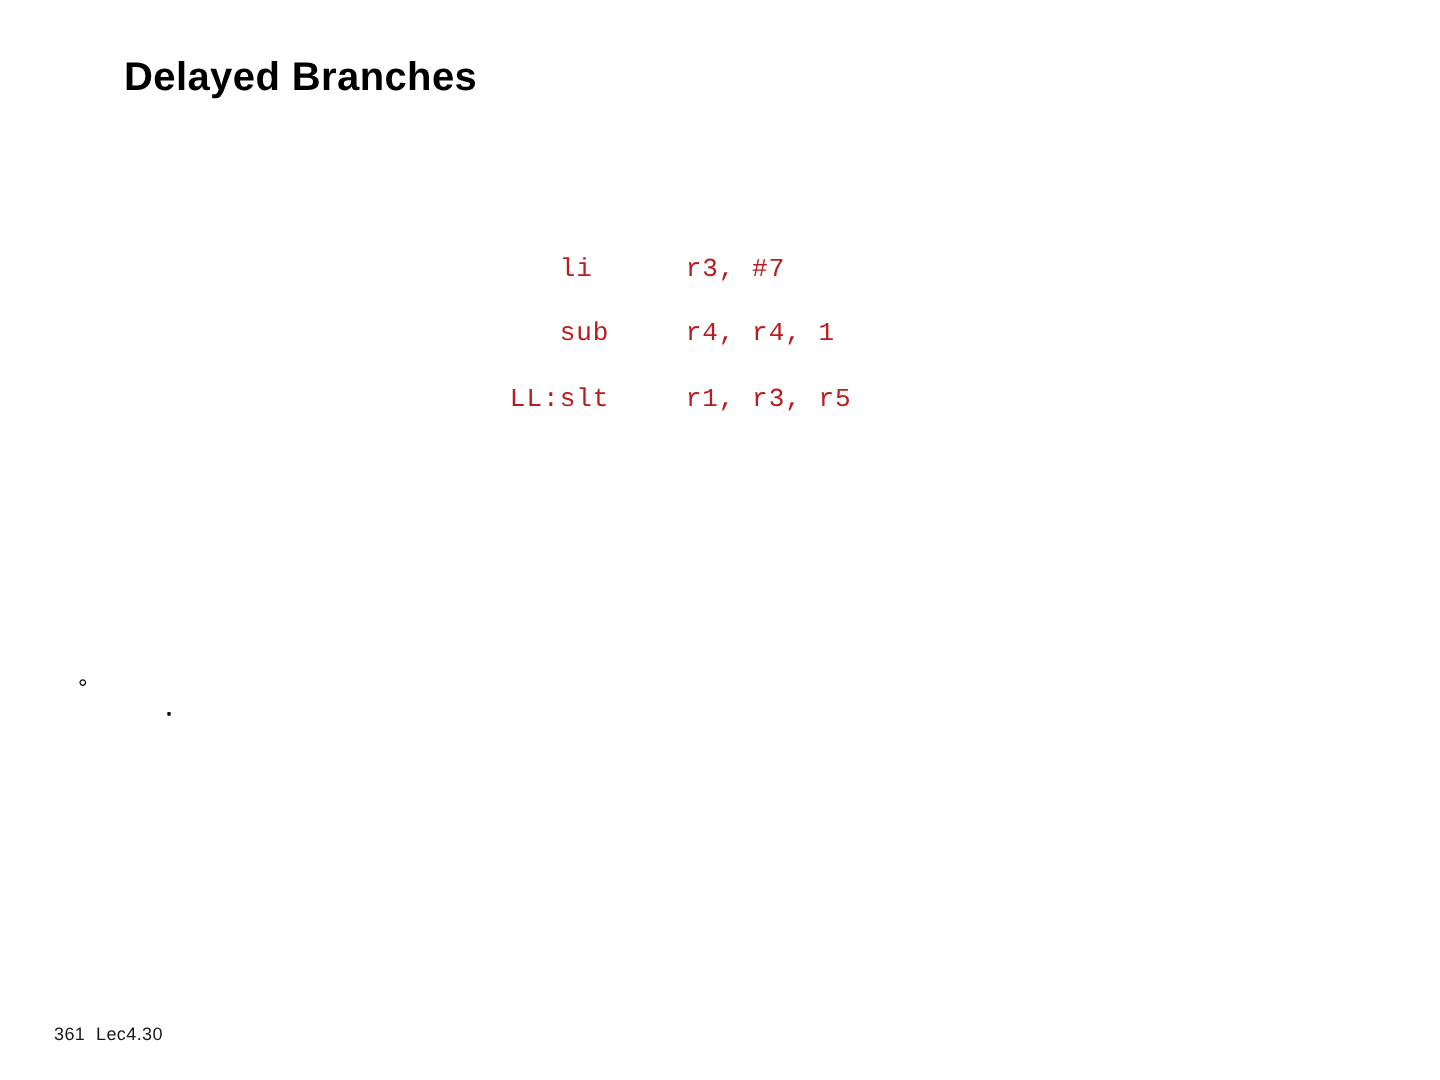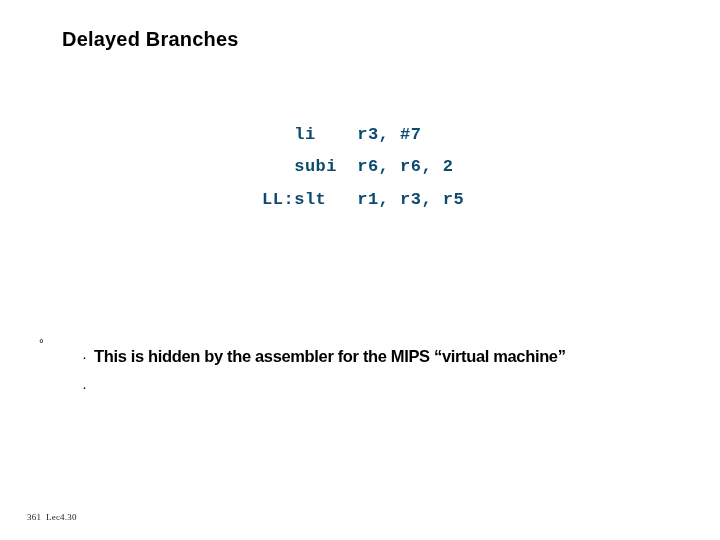--- a/index.html
+++ b/index.html
@@ -31,23 +31,23 @@
     white-space: nowrap;
   }
 
   
   #code-block {
     position: absolute;
     left: 0px;
     top: 86px;
     width: 720px;
     font-family: "Liberation Mono", "DejaVu Sans Mono", monospace;
-    font-size: 17px;
-    font-weight: bold;
-    color: #0c4a6e;
+    font-size: 13px;
+    font-weight: normal;
+    color: #b91c1c;
     line-height: 32.5px;
     letter-spacing: 0.5px;
   }
   .code-line {
     display: block;
     height: 32.5px;
     white-space: pre;
   }
   .code-label {
     display: inline-block;
@@ -111,63 +111,62 @@
     line-height: 21px;
     font-weight: normal;
   }
   .bullet-text { display: inline; }
 
   
   #footer {
     position: absolute;
     left: 27px;
     top: 512px;
-    font-family: Liberation Serif, serif;
+    font-family: Liberation Sans, sans-serif;
     font-size: 9px;
     font-weight: normal;
     color: #1a1a1a;
     letter-spacing: 0.2px;
     white-space: pre;
   }
 </style>
 </head>
 <body>
 
 <div id="slide">
 
   <div id="slide-title">Delayed Branches</div>
 
   <div id="code-block">
 
     <div class="code-line">
       <span class="code-label"></span><span class="code-mnemonic">li</span><span class="code-operands">r3, #7</span>
     </div>
 
+    <div class="code-line">
+      <span class="code-label"></span><span class="code-mnemonic">sub</span><span class="code-operands">r4, r4, 1</span>
+    </div>
 
 
 
-    <div class="code-line">
-      <span class="code-label"></span><span class="code-mnemonic">subi</span><span class="code-operands">r6, r6, 2</span>
-    </div>
 
     <div class="code-line">
       <span class="code-label">LL:</span><span class="code-mnemonic">slt</span><span class="code-operands">r1, r3, r5</span>
     </div>
 
   </div>
 
   <div id="body-bullets">
 
     <div class="bullet-l1">
       <span class="marker">°</span>
     </div>
 
     <div class="bullet-l2">
       <span class="marker">·</span>
-      <span class="bullet-text">This is hidden by the assembler for the MIPS “virtual machine”</span>
     </div>
 
     <div class="bullet-l2">
       <span class="marker">·</span>
     </div>
 
   </div>
 
   <div id="footer">361  Lec4.30</div>
 

